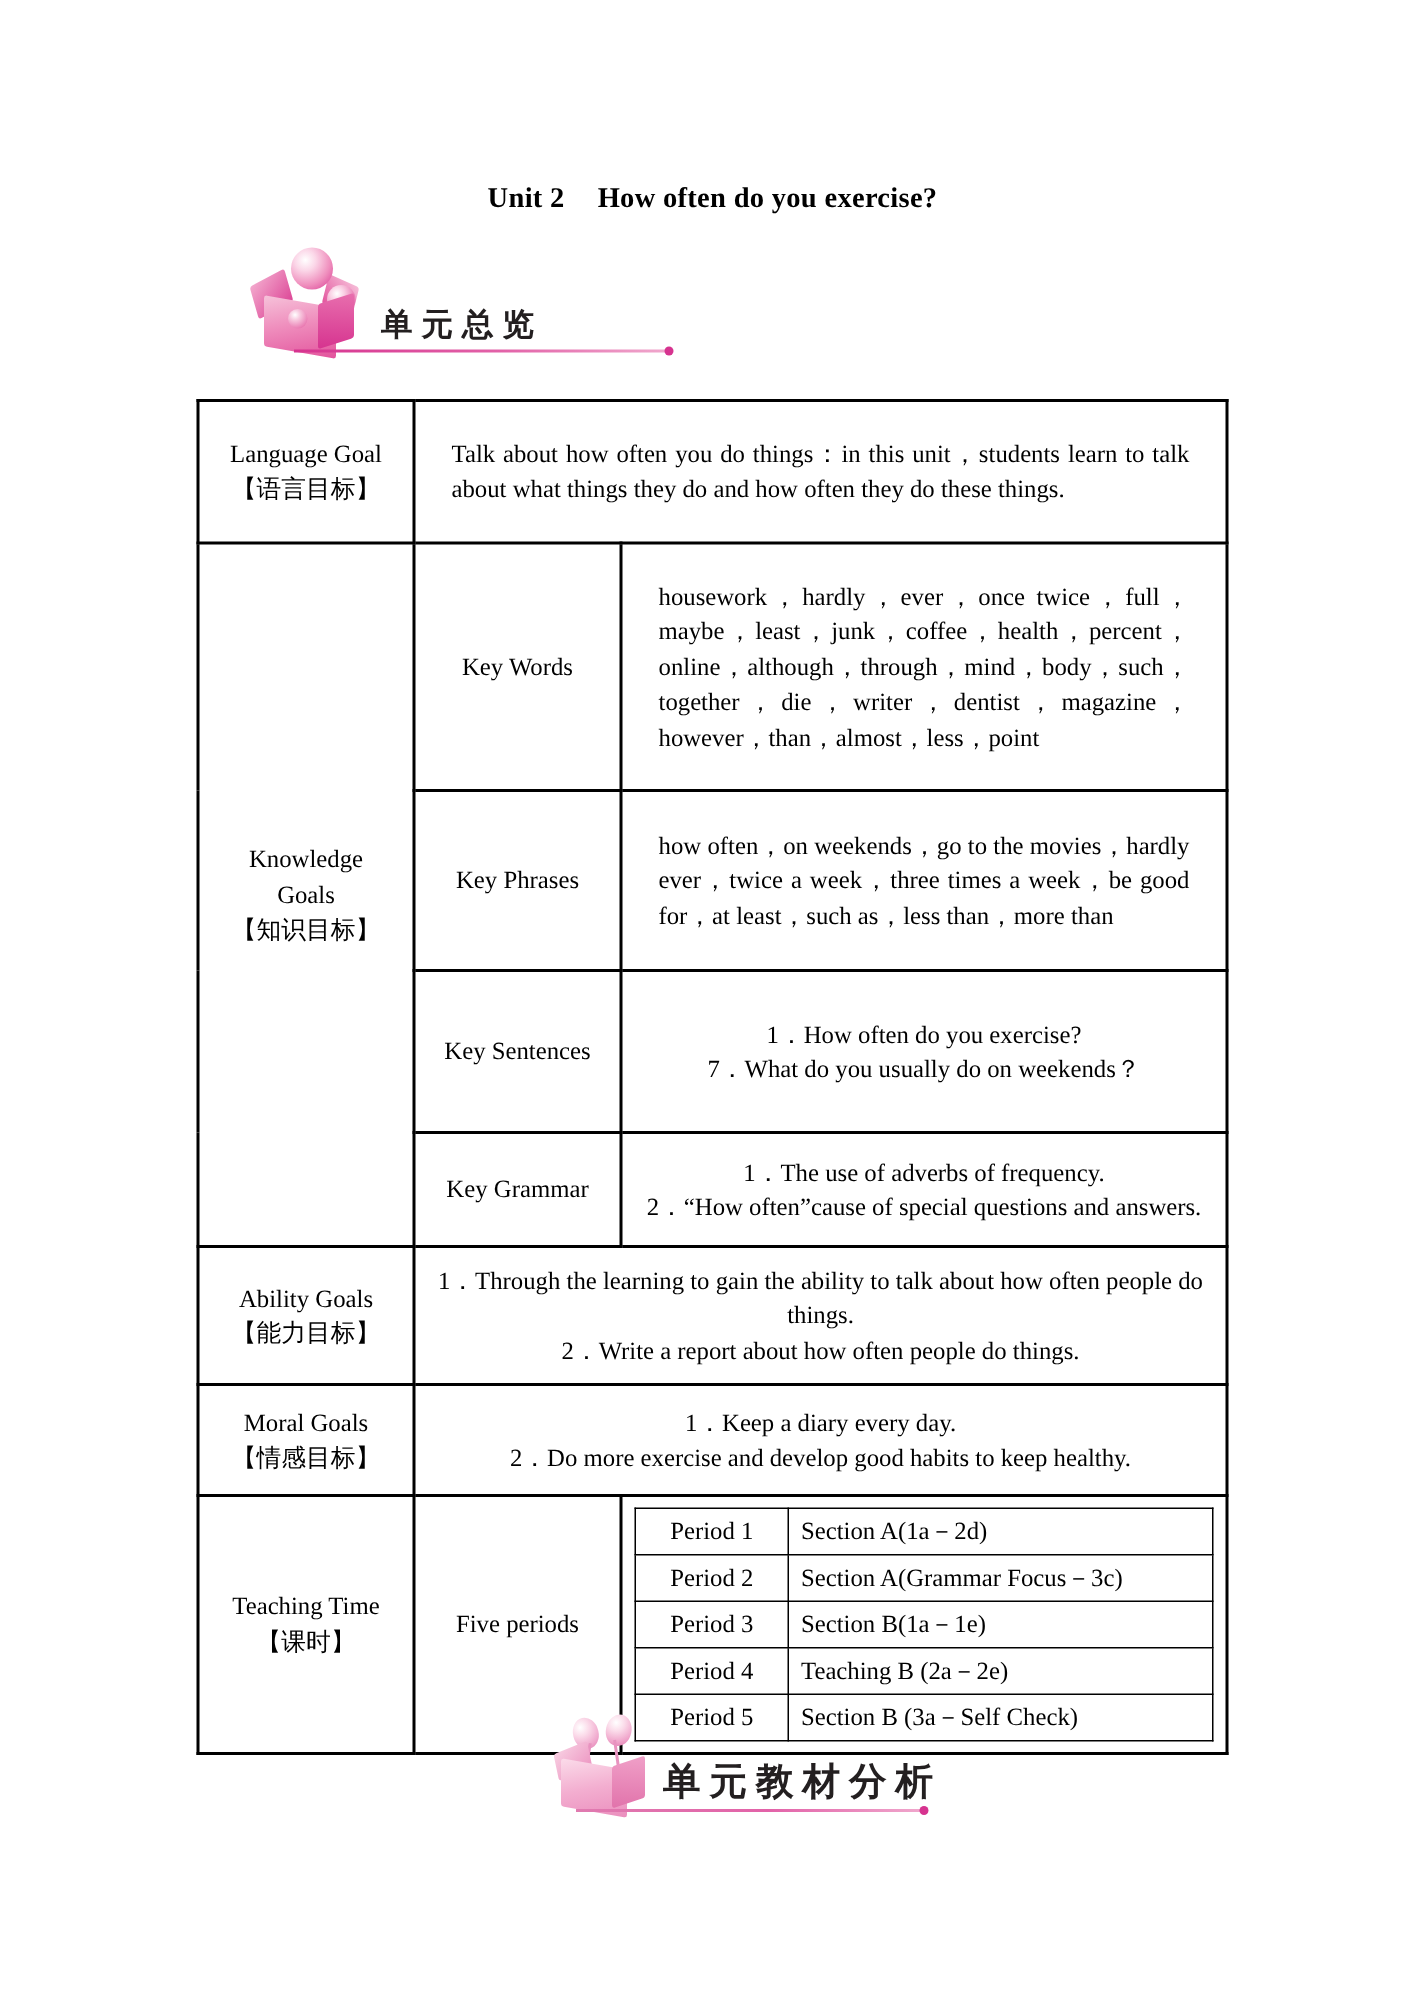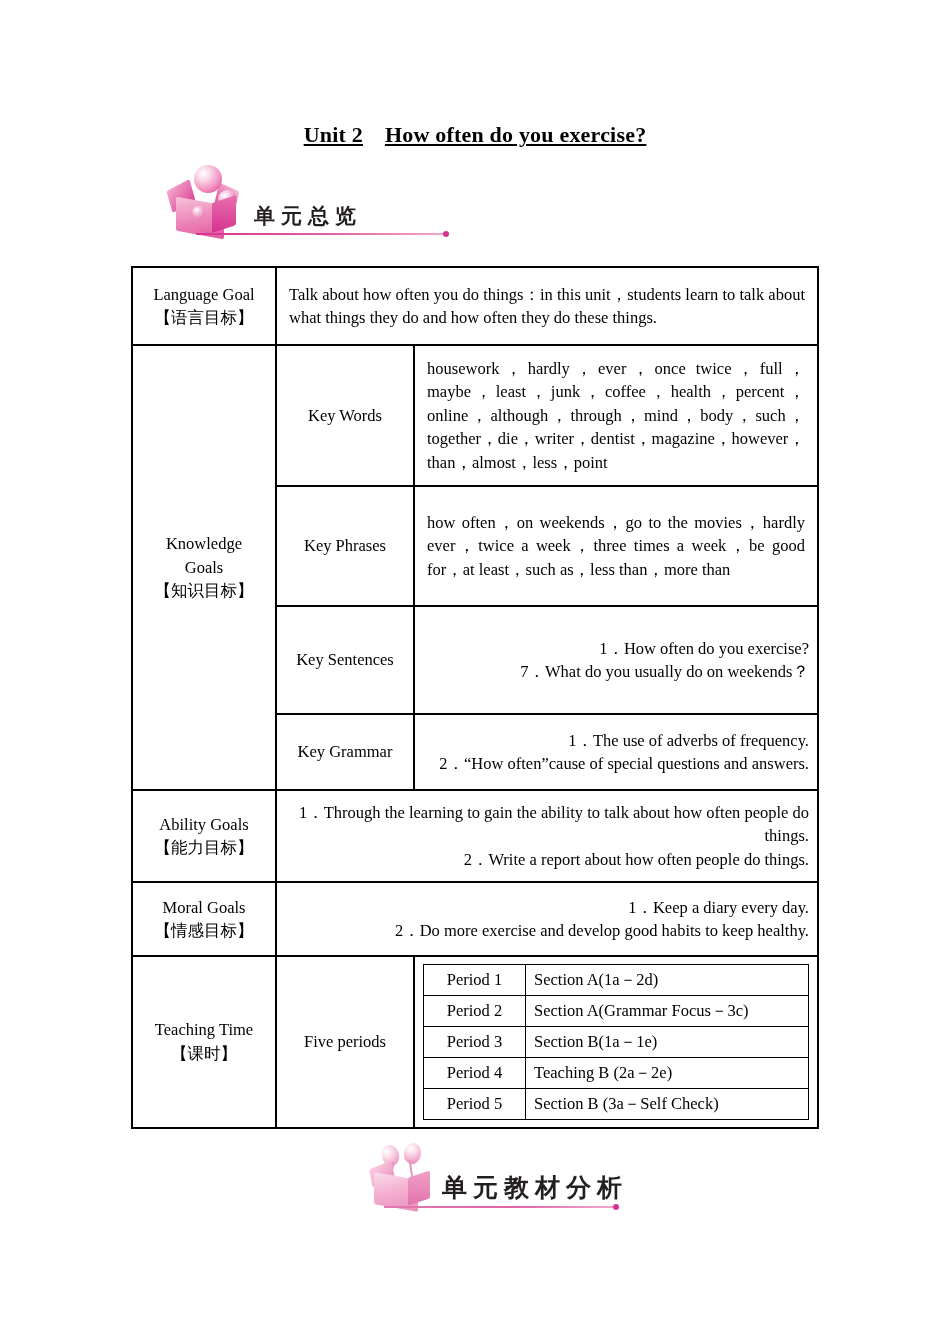--- a/index.html
+++ b/index.html
@@ -21,24 +21,23 @@
     inset: 0;
   }
 
   
   .unit-title {
     position: absolute;
     left: 0;
     right: 0;
     top: 122px;
     text-align: center;
-    font-size: 22px;
+    font-size: 19px;
     font-weight: bold;
     letter-spacing: 0.2px;
-    text-decoration: underline;
   }
   .unit-title .unit-num { margin-right: 22px; }
 
   
   .banner {
     position: absolute;
     display: flex;
     align-items: flex-end;
   }
   .banner-top { left: 168px; top: 163px; }
@@ -201,31 +200,31 @@
   .lbl {
     text-align: center;
     white-space: pre-line;
     padding: 10px 4px;
   }
   .sub-lbl {
     text-align: center;
     padding: 8px 6px;
   }
   .body-cell {
-    text-align: right;
+    text-align: center;
     padding: 9px 10px 9px 11px;
   }
   .body-cell p { margin: 0; }
 
   .just-cell {
     text-align: justify;
     text-align-last: left;
     padding: 9px 9px 9px 11px;
   }
-  .just-cell p { margin: 4px; }
+  .just-cell p { margin: 16px; }
 
   
   table.periods {
     width: 100%;
     border-collapse: collapse;
     table-layout: fixed;
     font-size: 16.5px;
   }
   table.periods td {
     border: 1px solid #000000;

